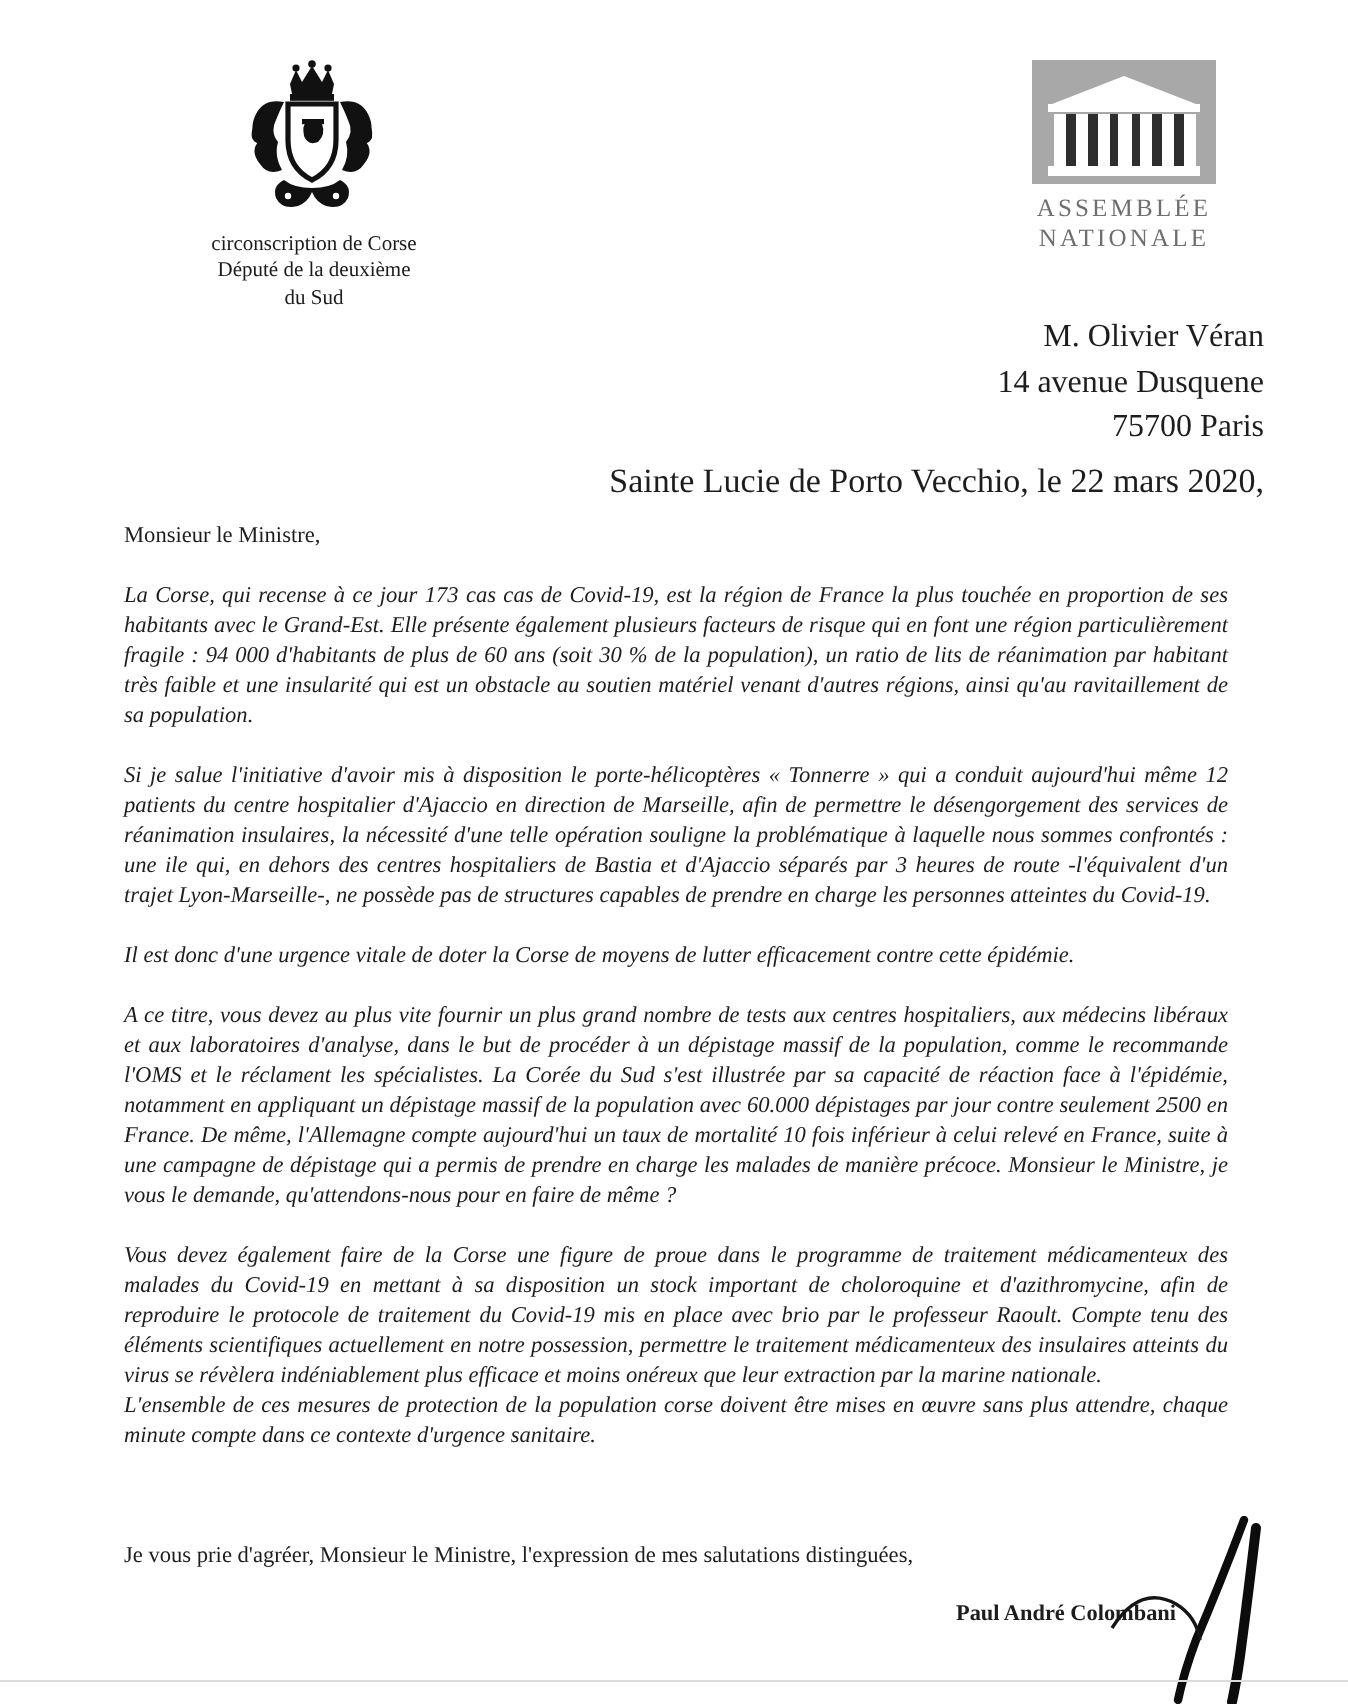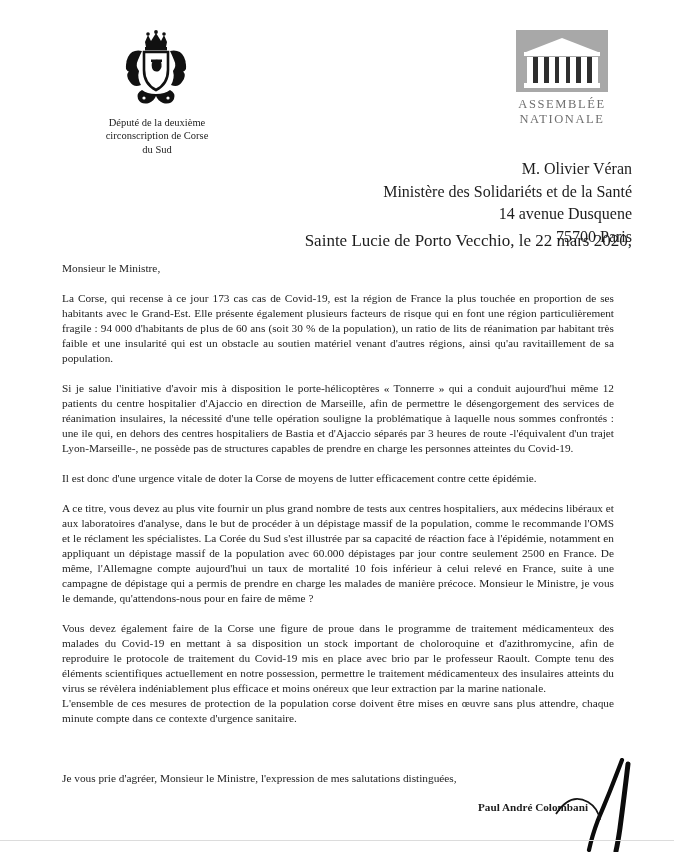--- a/index.html
+++ b/index.html
@@ -93,20 +93,21 @@
   .salutation {
     font-size: 11.3px;
     margin-bottom: 17px;
   }
   p.para {
     margin: 0 0 15px 0;
     font-size: 11.3px;
     line-height: 1.33;
     text-align: justify;
     text-justify: inter-word;
+    font-style: italic;
   }
   p.para.tight { margin-bottom: 0; }
   p.para.solo  { text-align: left; }
 
   
   .closing {
     position: absolute;
     left: 62px;
     top: 772px;
     font-size: 11.3px;
@@ -179,22 +180,22 @@
           <path d="M62 30 Q67 33 66 39 Q64 43 60 41 Q63 36 62 30 Z"></path>
 
           <path d="M22 60 Q16 63 18 69 Q21 75 29 73 Q34 71 36 66 Q38 71 43 73
                    Q51 75 54 69 Q56 63 50 60 Q45 64 36 64 Q27 64 22 60 Z"></path>
           <circle cx="24" cy="68" r="1.6" fill="#fff"></circle>
           <circle cx="48" cy="68" r="1.6" fill="#fff"></circle>
         </g>
       </svg>
 
       <div class="letterhead-caption">
+        <div>circonscription de Corse</div>
         <div>Député de la deuxième</div>
-        <div>circonscription de Corse</div>
         <div>du Sud</div>
       </div>
     </div>
 
     <div class="letterhead-right">
       <svg class="an-mark" viewBox="0 0 104 62">
         <rect x="6" y="0" width="92" height="62" fill="#a8a8a8"></rect>
 
         <polygon points="52,8 88,22 16,22" fill="#ffffff"></polygon>
         <rect x="14" y="22" width="76" height="4" fill="#ffffff"></rect>
@@ -222,21 +223,20 @@
 
       <div class="an-wordmark">
         <div>ASSEMBLÉE</div>
         <div>NATIONALE</div>
       </div>
     </div>
   </div>
 
   <div class="address-block">
     <div>M. Olivier Véran</div>
-    <div>Ministère des Solidariéts et de la Santé</div>
     <div>14 avenue Dusquene</div>
     <div>75700 Paris</div>
   </div>
 
   <div class="date-line">Sainte Lucie de Porto Vecchio, le 22 mars 2020,</div>
 
   <div class="body-area">
     <div class="salutation">Monsieur le Ministre,</div>
 
     <p class="para">La Corse, qui recense à ce jour 173 cas cas de Covid-19, est la région de France la plus touchée en proportion de ses habitants avec le Grand-Est. Elle présente également plusieurs facteurs de risque qui en font une région particulièrement fragile : 94 000 d'habitants de plus de 60 ans (soit 30 % de la population), un ratio de lits de réanimation par habitant très faible et une insularité qui est un obstacle au soutien matériel venant d'autres régions, ainsi qu'au ravitaillement de sa population.</p>

